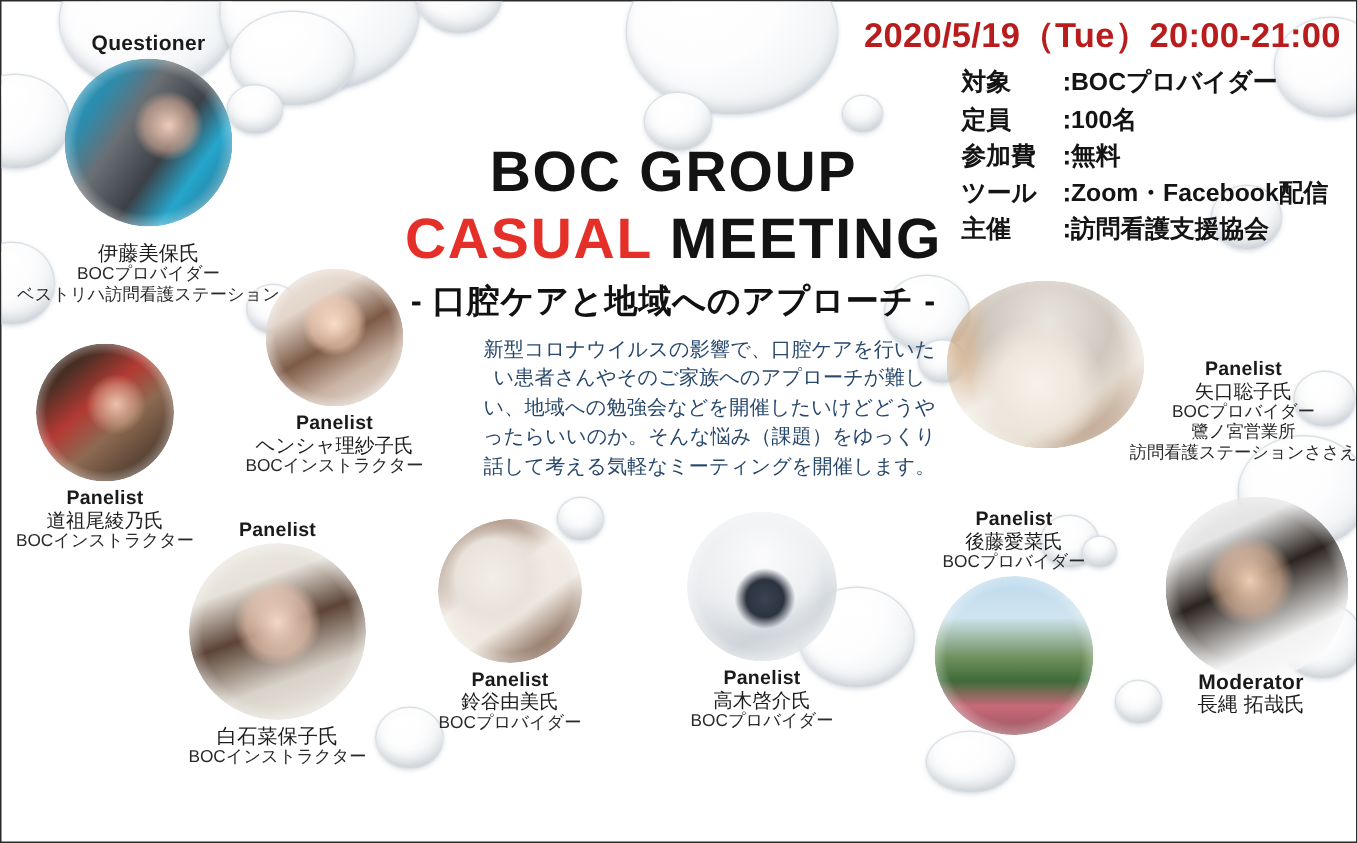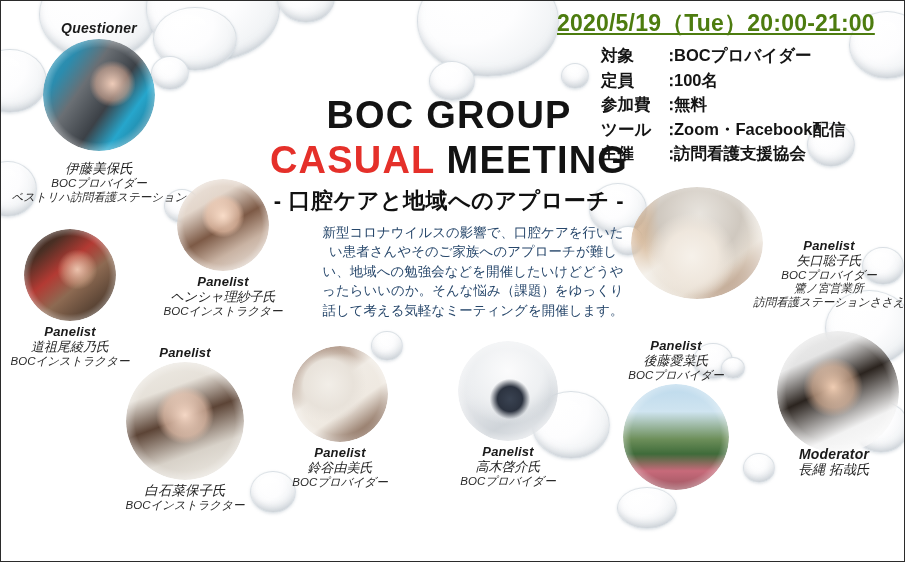--- a/index.html
+++ b/index.html
@@ -47,21 +47,20 @@
     height: 30%;
     border-radius: 50%;
     background: linear-gradient(to bottom, rgba(255,255,255,0.96), rgba(255,255,255,0));
   }
 
   
   .person {
     position: absolute;
     z-index: 3;
     text-align: center;
-    font-style: italic;
   }
   .photo {
     border-radius: 50%;
     background-size: cover;
     background-position: center;
     margin: 0 auto;
     position: relative;
   }
   .photo.soft {
     -webkit-mask-image: radial-gradient(circle at 50% 50%, #000 60%, rgba(0,0,0,0.35) 82%, transparent 100%);
@@ -81,33 +80,32 @@
   .porg {
     color: #2a2a2a;
     line-height: 1.2;
     white-space: nowrap;
   }
 
   
   .datetime {
     position: absolute;
     z-index: 5;
-    left: 556px;
+    left: 575px;
     top: 7px;
     font-size: 23px;
     font-weight: bold;
-    color: #4d7c0f;
+    color: #b91c1c;
     letter-spacing: 0.2px;
     white-space: nowrap;
-    text-decoration: underline;
   }
   .info-table {
     position: absolute;
     z-index: 5;
-    left: 600px;
+    left: 640px;
     top: 42px;
     font-size: 16.5px;
     font-weight: bold;
     color: #141414;
     line-height: 24.5px;
   }
   .info-row { display: flex; white-space: nowrap; }
   .info-key { width: 62px; flex: 0 0 62px; }
   .info-sep { width: 11px; flex: 0 0 11px; }
   .info-val { white-space: nowrap; }

